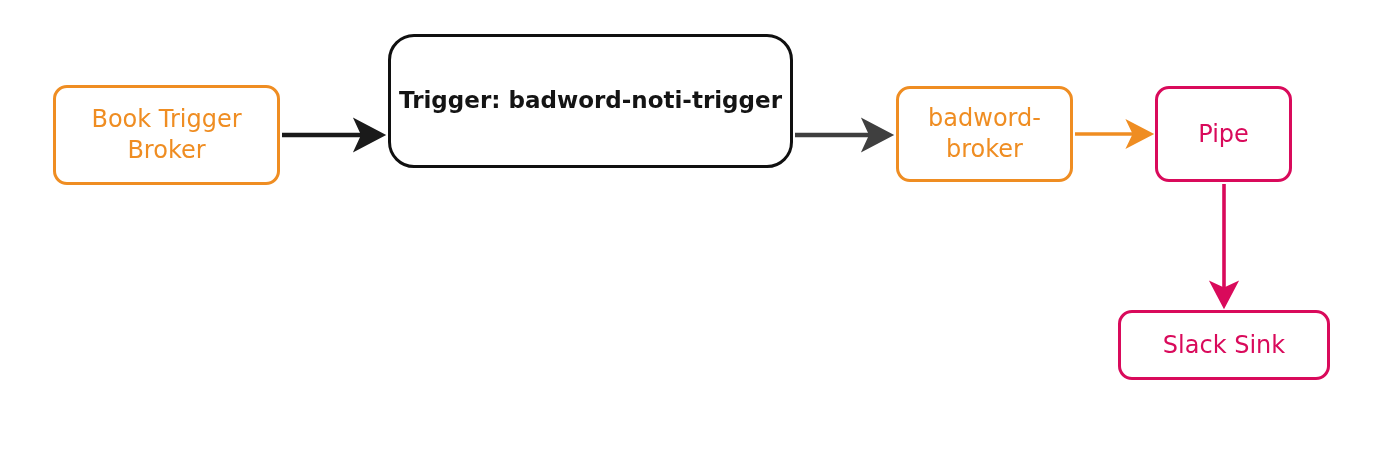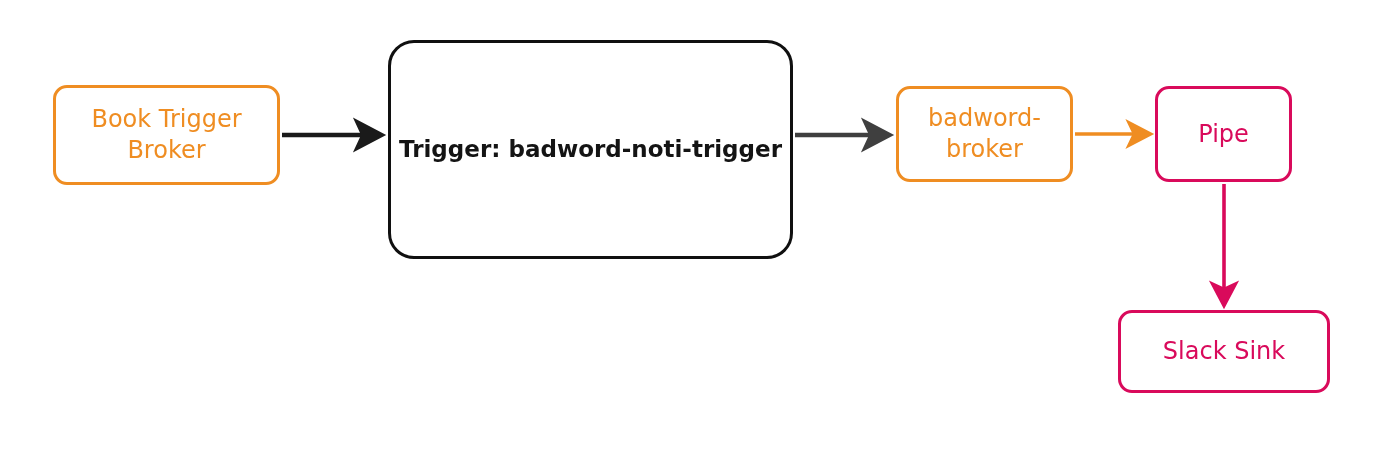--- a/index.html
+++ b/index.html
@@ -116,32 +116,32 @@
     <g>
       <line x1="1224" y1="184" x2="1224" y2="302" stroke="#d90a5b" stroke-width="3.6" marker-end="url(#ah-pink)"></line>
     </g>
   </svg>
 
   <div class="node node-broker" style="left:53px; top:85px; width:227px; height:100px;">
     <span class="node-label">Book Trigger
 Broker</span>
   </div>
 
-  <div class="node node-trigger" style="left:388px; top:40px; width:405px; height:219px;">
+  <div class="node node-trigger" style="left:388px; top:34px; width:405px; height:134px;">
     <span class="trigger-line all-bold">
       <span class="k">Trigger: badword-noti-trigger</span>
     </span>
   </div>
 
   <div class="node node-broker" style="left:896px; top:86px; width:177px; height:96px;">
     <span class="node-label">badword-
 broker</span>
   </div>
 
   <div class="node node-pink" style="left:1155px; top:86px; width:137px; height:96px;">
     <span class="node-label">Pipe</span>
   </div>
 
-  <div class="node node-pink" style="left:1118px; top:310px; width:212px; height:83px;">
+  <div class="node node-pink" style="left:1118px; top:310px; width:212px; height:70px;">
     <span class="node-label">Slack Sink</span>
   </div>
 
 </div>
 
 </body></html>

